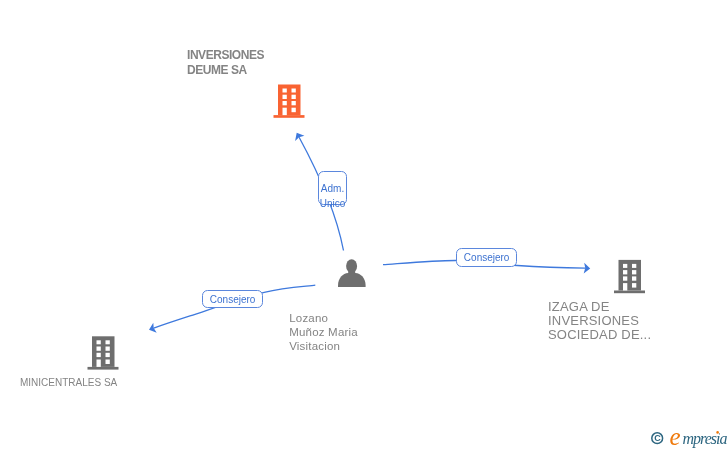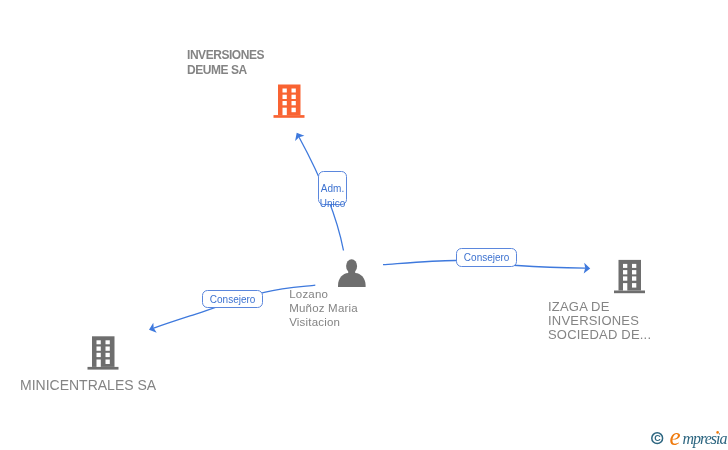--- a/index.html
+++ b/index.html
@@ -55,19 +55,19 @@
     <circle cx="657.2" cy="438.2" r="5.4" fill="none" stroke="#2d6680" stroke-width="1.5"></circle>
       <text x="657.5" y="441.3" font-family="Liberation Sans, sans-serif" font-size="9" font-weight="bold" fill="#2d6680" text-anchor="middle">C</text>
     <text x="669.5" y="445.3" font-family="Liberation Serif, serif" font-style="italic" font-size="25" fill="#ef7a0d">e</text>
     <text x="682.5" y="444" font-family="Liberation Serif, serif" font-style="italic" font-size="16" fill="#2d6680" textLength="45">mpresia</text>
       <rect x="715.3" y="431" width="4" height="4.3" fill="#ffffff"></rect>
       <circle cx="717.6" cy="432.4" r="1.3" fill="#ef7a0d"></circle>
   </g>
 </svg>
 
 <div class="nl" style="left:187px;top:48.1px;width:200px;font-size:12px;letter-spacing:-0.45px;line-height:15px;font-weight:bold;">INVERSIONES<br>DEUME SA</div>
-<div class="nl" style="left:289.2px;top:287px;width:120px;font-size:11.5px;letter-spacing:0.2px;line-height:14px;">Lozano<br>Muñoz Maria<br>Visitacion</div>
-<div class="nl" style="left:20px;top:376.5px;width:160px;font-size:14px;">MINICENTRALES SA</div>
+<div class="nl" style="left:289.2px;top:311px;width:120px;font-size:11.5px;letter-spacing:0.2px;line-height:14px;">Lozano<br>Muñoz Maria<br>Visitacion</div>
+<div class="nl" style="left:20px;top:376.5px;width:160px;font-size:10px;">MINICENTRALES SA</div>
 <div class="nl" style="left:548px;top:299.6px;width:160px;font-size:13px;letter-spacing:0.2px;line-height:14.4px;">IZAGA DE<br>INVERSIONES<br>SOCIEDAD DE...</div>
 
 <div class="ebox" style="left:298px;top:171px;width:29px;height:34px;line-height:14.8px;padding-top:10px;margin-left:20px;">Adm.<br>Unico</div>
 <div class="ebox" style="left:455.9px;top:248.4px;width:61.5px;height:18.5px;line-height:18.2px;">Consejero</div>
 <div class="ebox" style="left:201.7px;top:289.7px;width:61.8px;height:18.5px;line-height:18.2px;">Consejero</div>
 
 </body></html>

